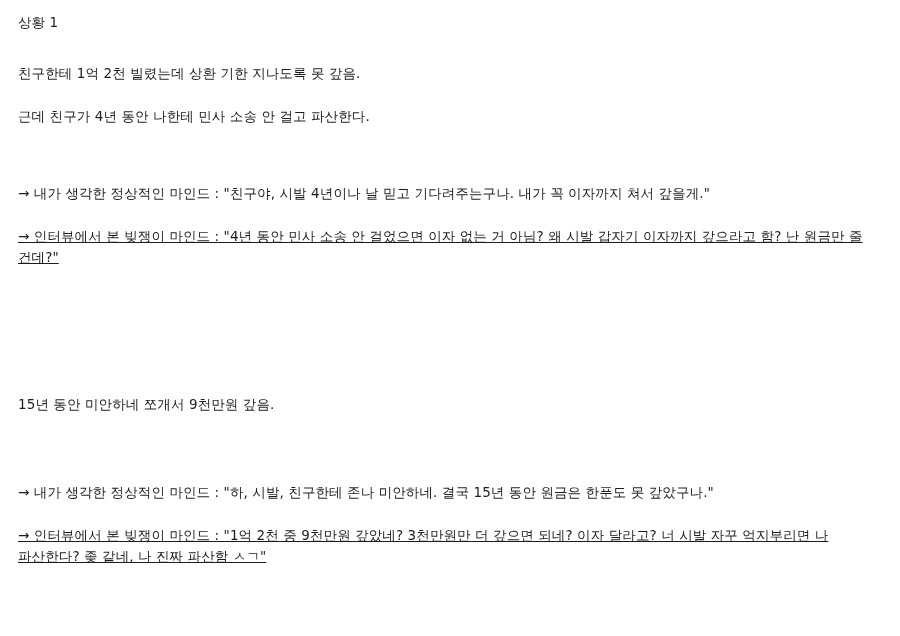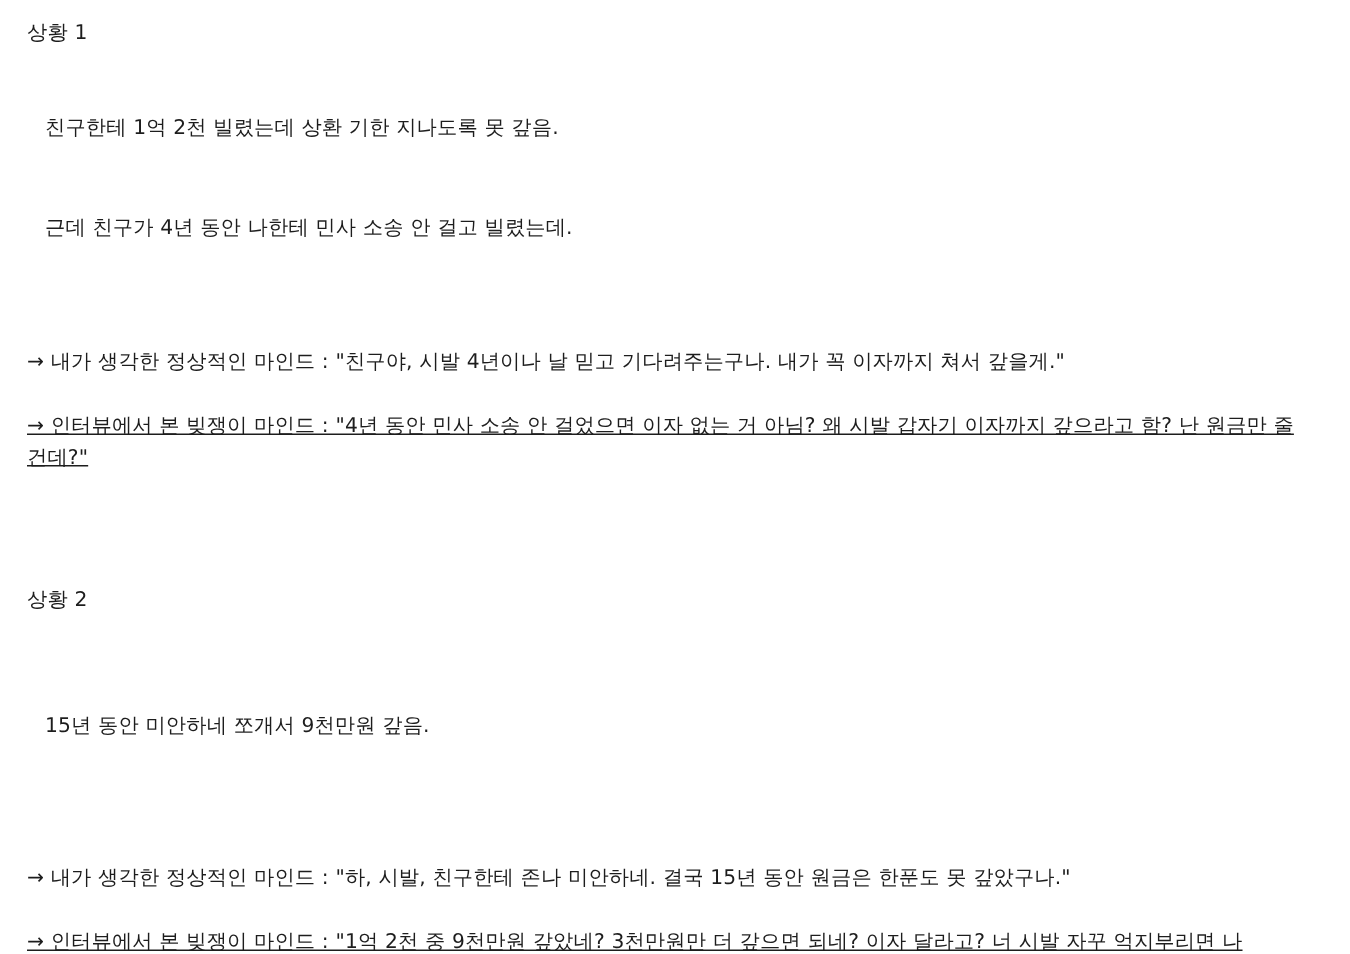--- a/index.html
+++ b/index.html
@@ -30,51 +30,50 @@
   }
   .heading {
     font-size: 13.5px;
     color: #1d1d1d;
     margin: 0 0 0 0;
   }
   .spacer-sm { height: 22px; }
   .spacer-md { height: 30px; }
   .spacer-lg { height: 46px; }
   .spacer-xl { height: 56px; }
-  .line { margin: 12px; }
+  .line { margin: 0; }
   .quote-line {
     margin: 0;
   }
   .wrap-line {
     margin: 0;
     text-decoration: underline;
   }
 </style>
 </head>
 <body>
 
 <div class="page">
 
   <div class="block">
     <p class="heading">상황 1</p>
     <div class="spacer-md"></div>
     <p class="line">친구한테 1억 2천 빌렸는데 상환 기한 지나도록 못 갚음.</p>
     <div class="spacer-sm"></div>
-    <p class="line">근데 친구가 4년 동안 나한테 민사 소송 안 걸고 빌렸는데.</p>
+    <p class="line">근데 친구가 4년 동안 나한테 민사 소송 안 걸고 파산한다.</p>
     <div class="spacer-xl"></div>
     <p class="quote-line">→ 내가 생각한 정상적인 마인드 : "친구야, 시발 4년이나 날 믿고 기다려주는구나. 내가 꼭 이자까지 쳐서 갚을게."</p>
     <div class="spacer-sm"></div>
     <p class="wrap-line">→ 인터뷰에서 본 빚쟁이 마인드 : "4년 동안 민사 소송 안 걸었으면 이자 없는 거 아님? 왜 시발 갑자기 이자까지 갚으라고 함? 난 원금만 줄 건데?"</p>
   </div>
 
   <div class="spacer-xl"></div>
   <div style="height:18px"></div>
 
   <div class="block">
-    <p class="heading">상황 2</p>
     <div class="spacer-md"></div>
     <div class="spacer-sm"></div>
     <p class="line">15년 동안 미안하네 쪼개서 9천만원 갚음.</p>
     <div class="spacer-sm"></div>
     <div class="spacer-lg"></div>
     <p class="quote-line">→ 내가 생각한 정상적인 마인드 : "하, 시발, 친구한테 존나 미안하네. 결국 15년 동안 원금은 한푼도 못 갚았구나."</p>
     <div class="spacer-sm"></div>
     <p class="wrap-line">→ 인터뷰에서 본 빚쟁이 마인드 : "1억 2천 중 9천만원 갚았네? 3천만원만 더 갚으면 되네? 이자 달라고? 너 시발 자꾸 억지부리면 나 파산한다? 좆 같네, 나 진짜 파산함 ㅅㄱ"</p>
   </div>
 

